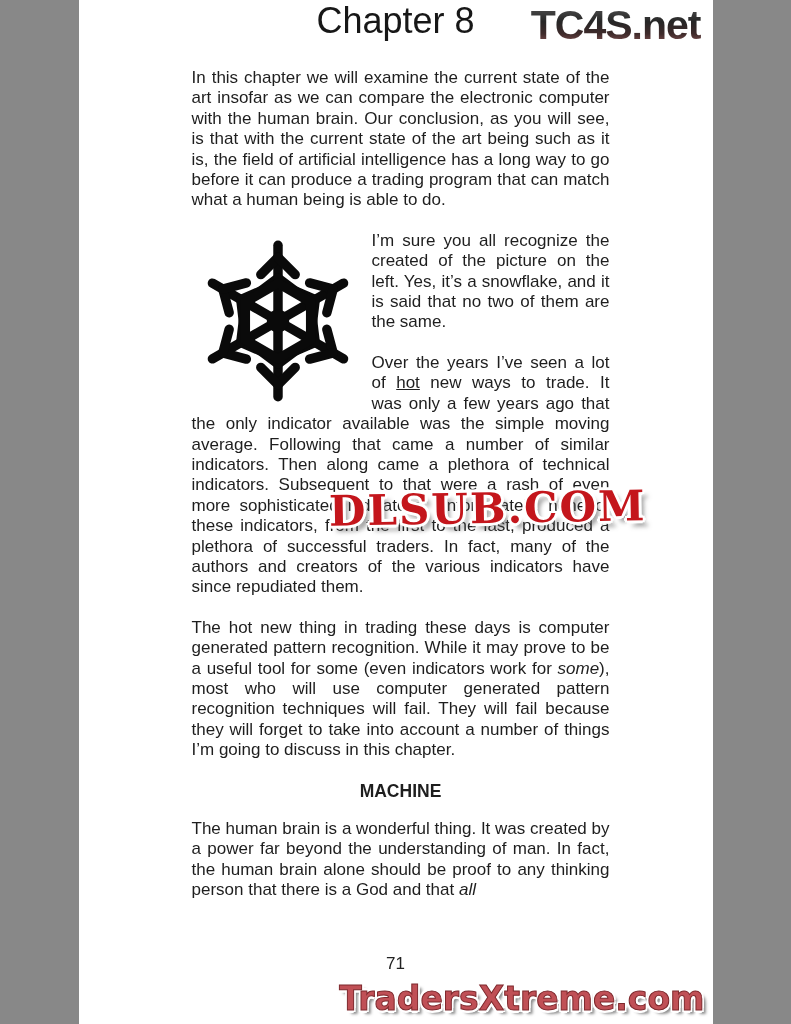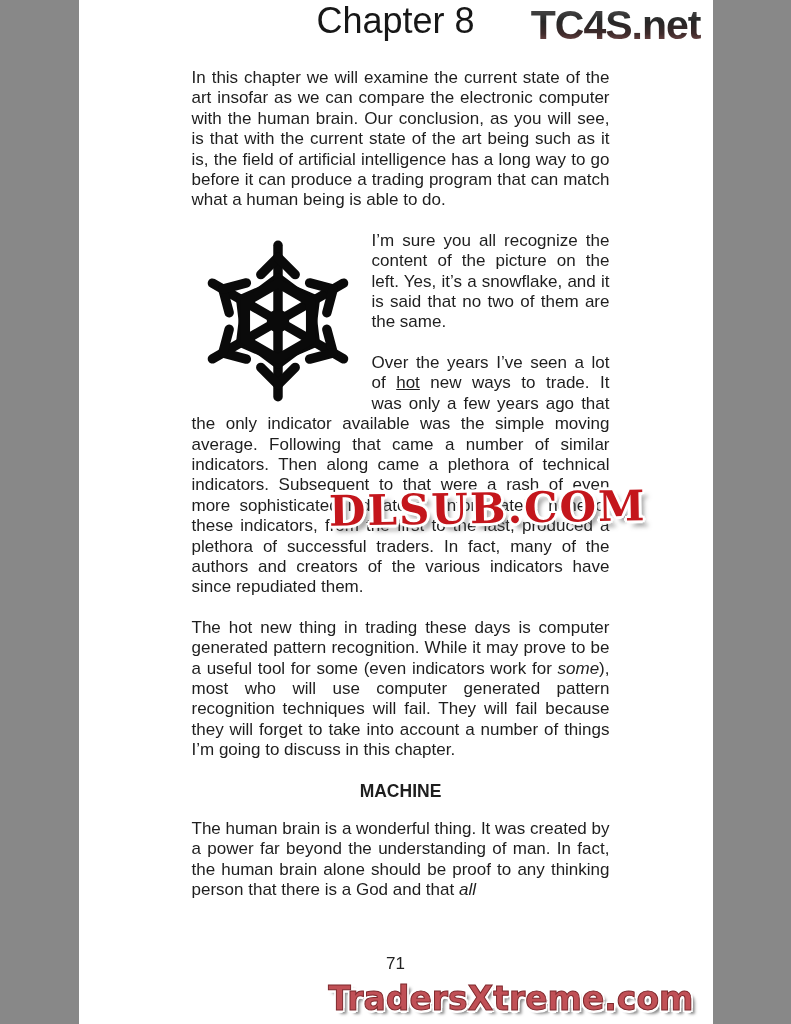--- a/index.html
+++ b/index.html
@@ -100,21 +100,21 @@
     position: absolute;
     bottom: 50px;
     left: 0;
     width: 100%;
     text-align: center;
     font-size: 17px;
     color: #222;
   }
   .tradersxtreme-logo {
     position: absolute;
-    right: 19px;
+    right: 8px;
     bottom: 6px;
     font-family: "DejaVu Sans", sans-serif;
     font-weight: bold;
     font-size: 33px;
     letter-spacing: 0px;
     color: #c05056;
     -webkit-text-stroke: 1px #7e282c;
     text-shadow:
       -2px -2px 0 #ffffff, 2px -2px 0 #ffffff,
       -2px  2px 0 #ffffff, 2px  2px 0 #ffffff,
@@ -154,21 +154,21 @@
           <use href="#sf-arm" transform="rotate(180)"></use>
           <use href="#sf-arm" transform="rotate(240)"></use>
           <use href="#sf-arm" transform="rotate(300)"></use>
           <path d="M 0 -44 L 38 -22 L 38 22 L 0 44 L -38 22 L -38 -22 Z"></path>
         </g>
         <circle cx="0" cy="0" r="13" fill="#0a0a0a"></circle>
       </svg>
     </div>
 
     <p>
-      <span>I’m sure you all recognize the content of the picture on the left. Yes, it’s a snowflake, and it is said that no two of them are the same.</span>
+      <span>I’m sure you all recognize the created of the picture on the left. Yes, it’s a snowflake, and it is said that no two of them are the same.</span>
     </p>
 
 
     <p>
       <span>Over the years I’ve seen a lot of </span><span class="u">hot</span><span> new ways to trade.   It was only a few years ago that the only indicator available was the simple moving average.  Following that came a number of similar indicators. Then along came a plethora of technical indicators. Subsequent to that were a rash of even more sophisticated indicators. Unfortunately, none of these indicators, from the first to the last, produced a plethora of successful traders.  In fact, many of the authors and creators of the various indicators have since repudiated them.</span>
     </p>
 
     <p>
       <span>The hot new thing in trading these days is computer generated pattern recognition.  While it may prove to be a useful tool for some (even indicators work for </span><span class="it">some</span><span>), most who will use computer generated pattern recognition techniques will fail. They will fail because they will forget to take into account a number of things I’m going to discuss in this chapter.</span>
     </p>

